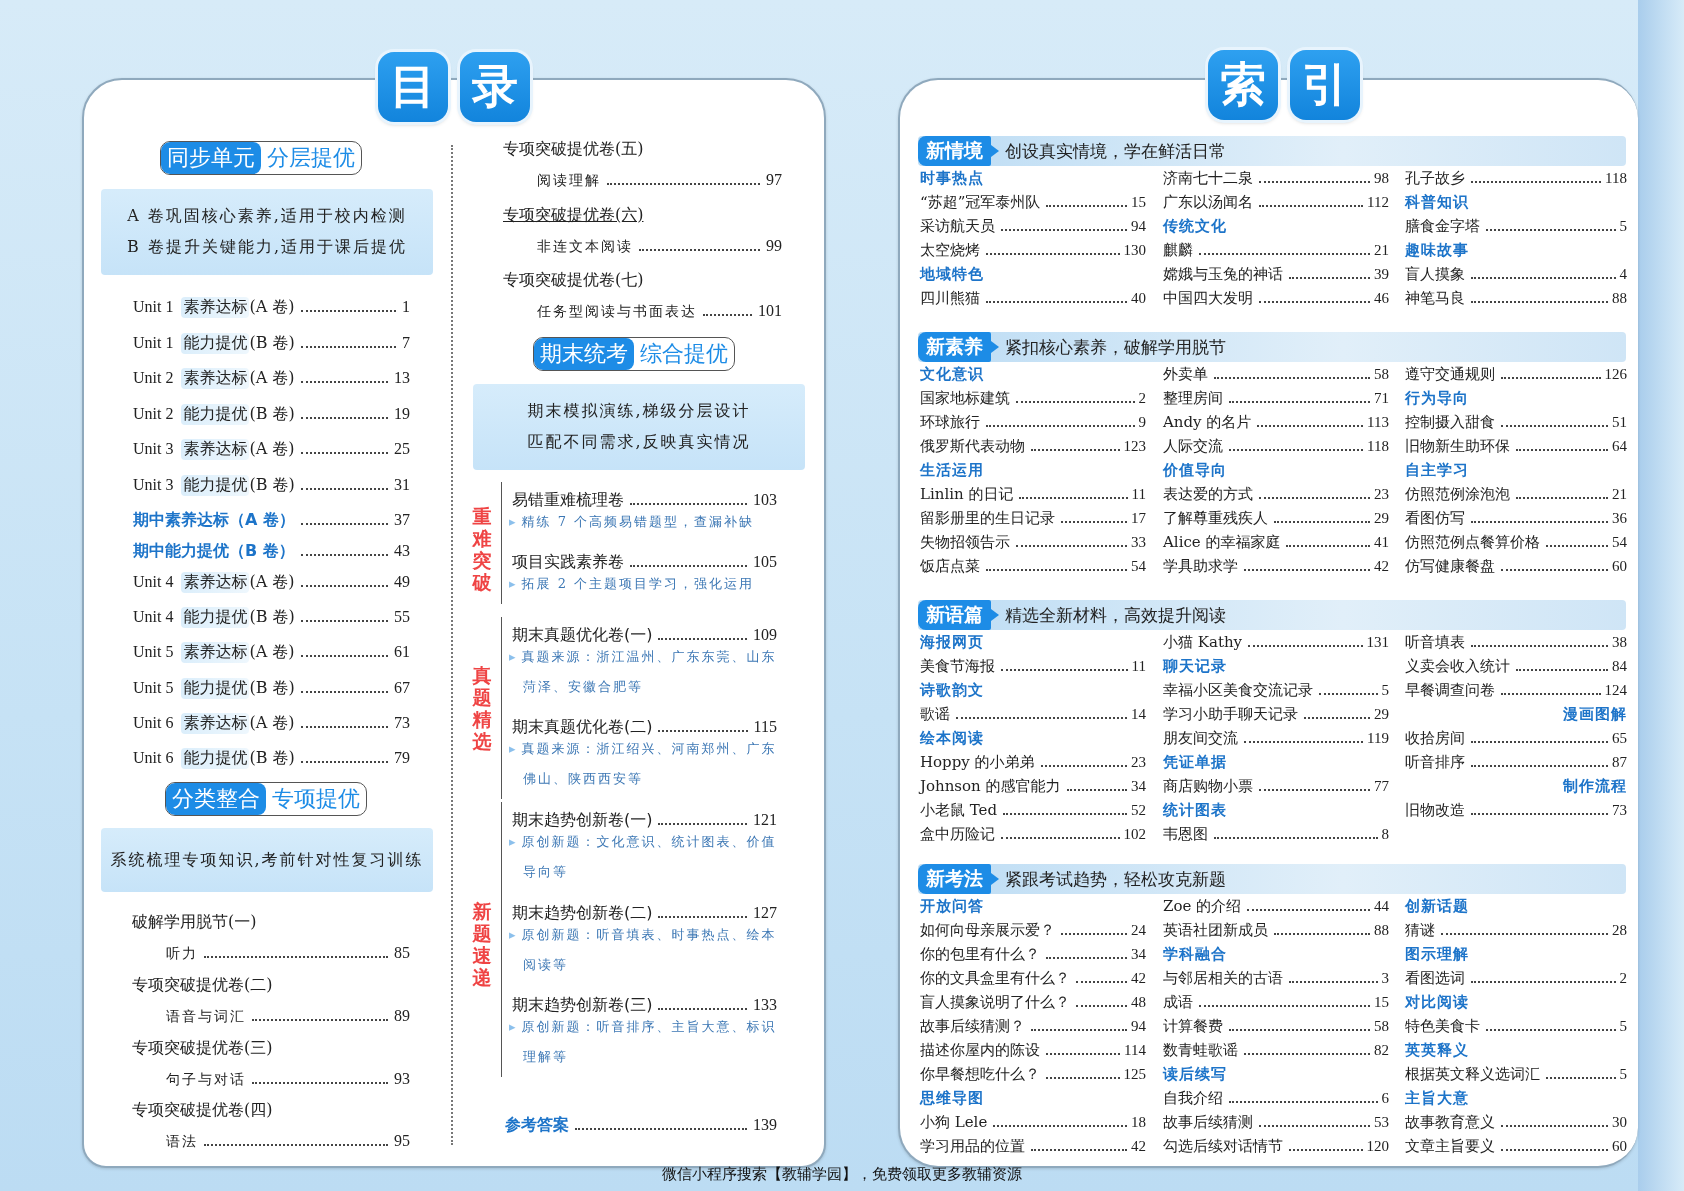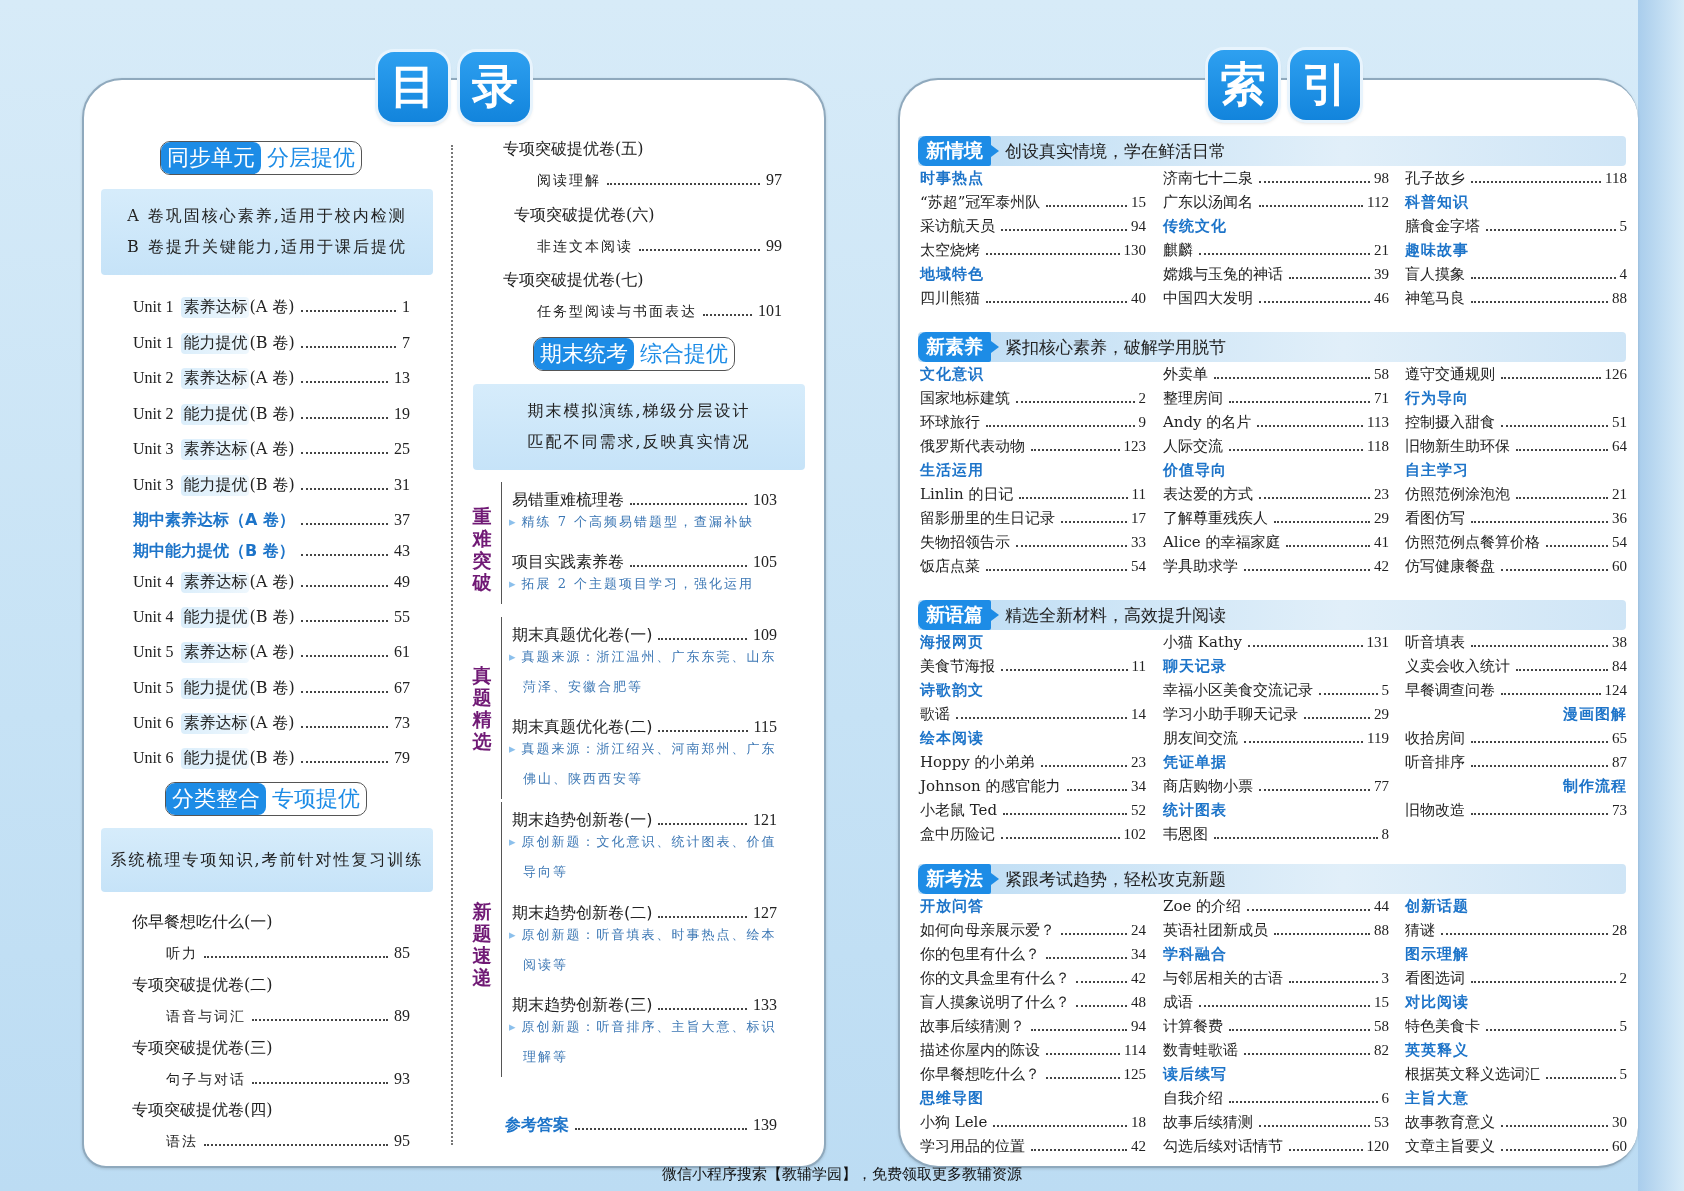--- a/index.html
+++ b/index.html
@@ -46,21 +46,21 @@
   .toc-row .dots { flex: 1; border-bottom: 2px dotted #444; margin: 0 6px 4px 6px; min-width: 20px; }
   .toc-row .pg { font-family: "Liberation Serif", serif; }
   .toc-row.blue { color: #1d74c9; font-family: "DejaVu Sans", sans-serif; font-weight: bold; justify-content: center; }
   .toc-row.blue .pg { color: #222; font-weight: normal; }
   .toc-row.head { font-size: 16px; }
   .toc-row.bold { font-family: "DejaVu Sans", sans-serif; font-size: 16px; }
   .note { position: absolute; color: #3c77b4; font-size: 13px; letter-spacing: 2px; line-height: 30px; }
   .note .arrow { color: #8cc0ec; margin-right: 4px; }
 
   .vdivider { position: absolute; border-left: 2px dotted #777; }
-  .side-label { position: absolute; color: #701a75; font-family: "DejaVu Sans", sans-serif; font-weight: bold; font-size: 19px; line-height: 22px; width: 22px; text-align: center; }
+  .side-label { position: absolute; color: #ef4444; font-family: "DejaVu Sans", sans-serif; font-weight: bold; font-size: 19px; line-height: 22px; width: 22px; text-align: center; }
   .group-line { position: absolute; border-left: 1.5px solid #555; }
 
   .sec-bar { position: absolute; height: 30px; background: linear-gradient(90deg, #bcdcf4, #e1eff9 60%, #cfe5f6); border-radius: 4px; display: flex; align-items: center; }
   .sec-tag { background: #1d8ce6; color: #fff; font-family: "DejaVu Sans", sans-serif; font-weight: bold; font-size: 19px; padding: 1px 8px; border-radius: 8px 2px 2px 8px; height: 30px; display: flex; align-items: center; position: relative; }
   .sec-tag::after { content: ""; position: absolute; right: -8px; top: 9px; border-left: 8px solid #1d8ce6; border-top: 6px solid transparent; border-bottom: 6px solid transparent; }
   .sec-desc { margin-left: 14px; font-family: "DejaVu Sans", sans-serif; font-size: 17px; color: #222; }
 
   .idx-col { position: absolute; width: 226px; }
   .idx-item { display: flex; align-items: baseline; height: 24px; font-size: 15px; white-space: nowrap; }
   .idx-item .dots { flex: 1; border-bottom: 2px dotted #444; margin: 0 4px 4px 6px; min-width: 12px; }
@@ -191,21 +191,21 @@
       <span class="pg">79</span>
     </div>
     <div class="pill" style="left: 165px; top: 782px;">
       <span class="a">分类整合</span>
       <span class="b">专项提优</span>
     </div>
     <div class="info-box" style="left: 101px; top: 828px; width: 332px; height: 64px;">
       <div>系统梳理专项知识,考前针对性复习训练</div>
     </div>
     <div class="toc-row head" style="left: 132px; top: 912px;">
-      <span>你早餐想吃什么(一)</span>
+      <span>破解学用脱节(一)</span>
     </div>
     <div class="toc-row" style="left: 166px; top: 944px; width: 244px; font-size: 14px; letter-spacing: 2px;">
       <span>听力</span>
       <span class="dots"></span>
       <span class="pg" style="font-size: 16px; letter-spacing: 0px;">85</span>
     </div>
     <div class="toc-row head" style="left: 132px; top: 975px;">
       <span>专项突破提优卷(二)</span>
     </div>
     <div class="toc-row" style="left: 166px; top: 1007px; width: 244px; font-size: 14px; letter-spacing: 2px;">
@@ -230,21 +230,21 @@
       <span class="pg" style="font-size: 16px; letter-spacing: 0px;">95</span>
     </div>
     <div class="toc-row head" style="left: 503px; top: 139px;">
       <span>专项突破提优卷(五)</span>
     </div>
     <div class="toc-row" style="left: 537px; top: 171px; width: 245px; font-size: 14px; letter-spacing: 2px;">
       <span>阅读理解</span>
       <span class="dots"></span>
       <span class="pg" style="font-size: 16px; letter-spacing: 0px;">97</span>
     </div>
-    <div class="toc-row head" style="left: 514px; top: 205px;">
+    <div class="toc-row head" style="left: 503px; top: 205px; text-decoration: underline;">
       <span>专项突破提优卷(六)</span>
     </div>
     <div class="toc-row" style="left: 537px; top: 237px; width: 245px; font-size: 14px; letter-spacing: 2px;">
       <span>非连文本阅读</span>
       <span class="dots"></span>
       <span class="pg" style="font-size: 16px; letter-spacing: 0px;">99</span>
     </div>
     <div class="toc-row head" style="left: 503px; top: 270px;">
       <span>专项突破提优卷(七)</span>
     </div>

